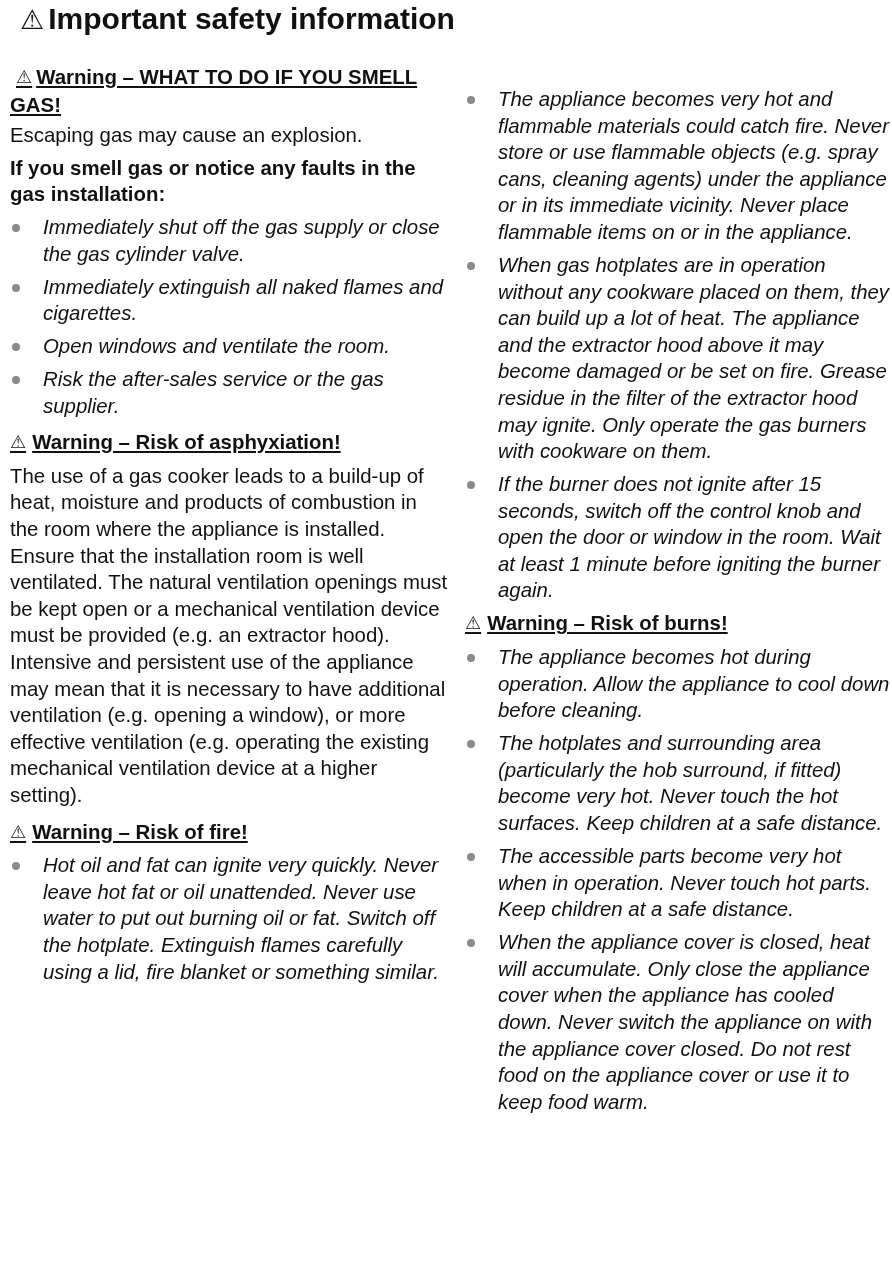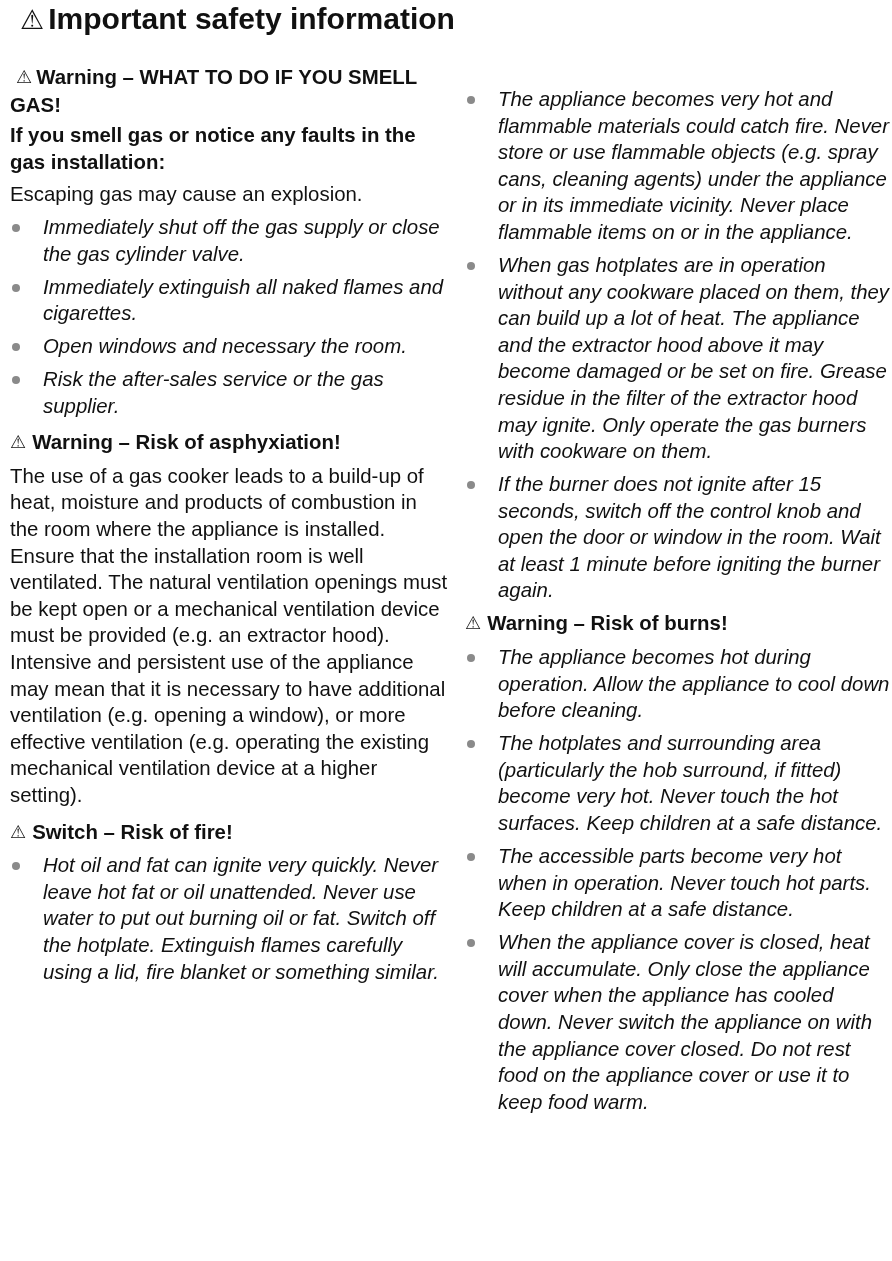--- a/index.html
+++ b/index.html
@@ -8,21 +8,21 @@
     font-family: "Liberation Sans", sans-serif; color: #111111;
   }
   .page-title {
     position: absolute; left: 20px; top: 0px; margin: 0;
     font-size: 30px; font-weight: bold; line-height: 38px; white-space: nowrap;
   }
   .page-title .warn { font-weight: normal; font-size: 27px; margin-right: 4px; }
   .col { position: absolute; top: 64px; font-size: 20.4px; line-height: 26.6px; }
   .col.left { left: 10px; width: 440px; }
   .col.right { left: 465px; width: 427px; top: 86px; }
-  .heading { font-weight: bold; margin: 0 0 6px 0; }
+  .heading { font-weight: bold; margin: 0 0 6px 0; text-decoration: underline; }
   .heading .warn { font-weight: normal; font-size: 18px; margin-right: 6px; position: relative; top: -1px; }
   .para { margin: 0 0 6px 0; }
   .para.bold { font-weight: bold; }
   ul { list-style: none; margin: 0; padding: 0; font-style: italic; }
   li { position: relative; padding-left: 33px; margin-bottom: 6.4px; }
   li .dot {
     position: absolute; left: 2px; top: 10px; width: 8px; height: 8px;
     border-radius: 50%; background: #8a8a8a;
   }
   .section { margin-bottom: 10px; }
@@ -34,40 +34,40 @@
 <h1 class="page-title">
   <span class="warn">⚠</span><span>Important safety information</span>
 </h1>
 
 <div class="col left">
 
   <div class="section">
     <p class="heading" style="margin-bottom:4px;">
       <span class="warn" style="margin-left:6px;margin-right:4px;">⚠</span><span>Warning – WHAT TO DO IF YOU SMELL GAS!</span>
     </p>
+    <p class="para">Escaping gas may cause an explosion.</p>
     <p class="para bold">If you smell gas or notice any faults in the gas installation:</p>
-    <p class="para">Escaping gas may cause an explosion.</p>
     <ul>
       <li><span class="dot"></span><span>Immediately shut off the gas supply or close the gas cylinder valve.</span></li>
       <li><span class="dot"></span><span>Immediately extinguish all naked flames and cigarettes.</span></li>
-      <li><span class="dot"></span><span>Open windows and necessary the room.</span></li>
+      <li><span class="dot"></span><span>Open windows and ventilate the room.</span></li>
       <li><span class="dot"></span><span>Risk the after-sales service or the gas supplier.</span></li>
     </ul>
   </div>
 
   <div class="section">
     <p class="heading">
       <span class="warn">⚠</span><span>Warning – Risk of asphyxiation!</span>
     </p>
     <p class="para">The use of a gas cooker leads to a build-up of heat, moisture and products of combustion in the room where the appliance is installed. Ensure that the installation room is well ventilated. The natural ventilation openings must be kept open or a mechanical ventilation device must be provided (e.g. an extractor hood). Intensive and persistent use of the appliance may mean that it is necessary to have additional ventilation (e.g. opening a window), or more effective ventilation (e.g. operating the existing mechanical ventilation device at a higher setting).</p>
   </div>
 
   <div class="section">
     <p class="heading">
-      <span class="warn">⚠</span><span>Switch – Risk of fire!</span>
+      <span class="warn">⚠</span><span>Warning – Risk of fire!</span>
     </p>
     <ul>
       <li><span class="dot"></span><span>Hot oil and fat can ignite very quickly. Never leave hot fat or oil unattended. Never use water to put out burning oil or fat. Switch off the hotplate. Extinguish flames carefully using a lid, fire blanket or something similar.</span></li>
     </ul>
   </div>
 </div>
 
 <div class="col right">
   <ul>
     <li><span class="dot"></span><span>The appliance becomes very hot and flammable materials could catch fire. Never store or use flammable objects (e.g. spray cans, cleaning agents) under the appliance or in its immediate vicinity. Never place flammable items on or in the appliance.</span></li>

